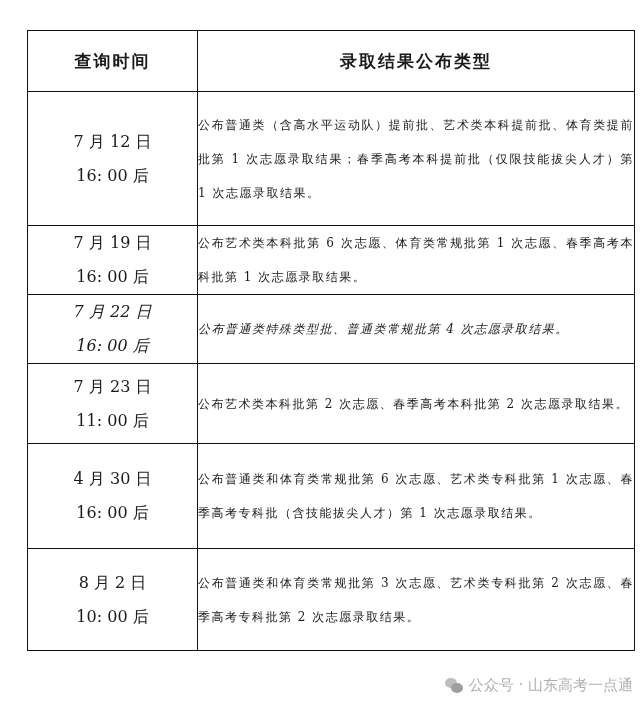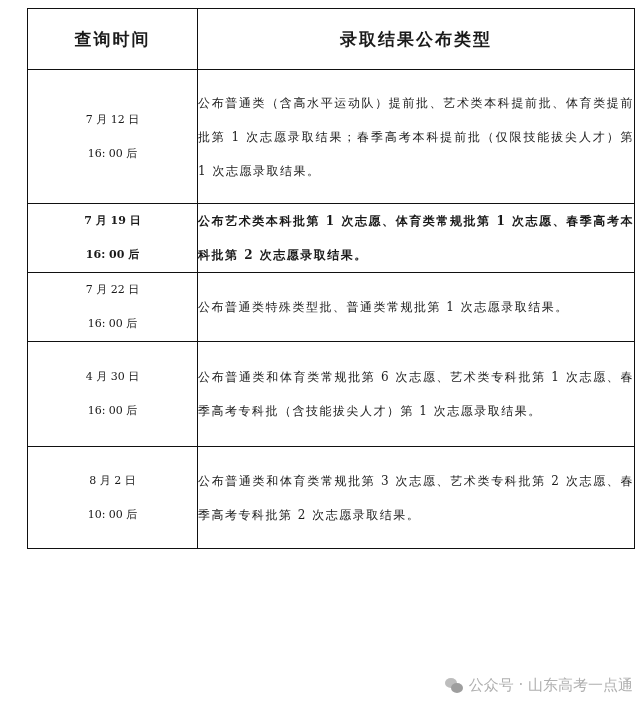--- a/index.html
+++ b/index.html
@@ -1,24 +1,24 @@
 <!DOCTYPE html>
 <html><head>
   <meta charset="utf-8">
   <style>
     html, body { margin: 0; padding: 0; background: #ffffff; }
     body { width: 643px; height: 714px; position: relative; overflow: hidden;
       font-family: "DejaVu Serif", "Liberation Serif", serif; color: #1a1a1a; }
-    table.sched { position: absolute; left: 27px; top: 8px; border-collapse: collapse;
+    table.sched { position: absolute; left: 27px; top: 30px; border-collapse: collapse;
       width: 607px; table-layout: fixed; }
     table.sched td, table.sched th { border: 1.3px solid #111; padding: 0; }
     col.c1 { width: 170px; }
     col.c2 { width: 437px; }
     th { height: 60px; font-size: 17px; font-weight: bold; text-align: center; vertical-align: middle; letter-spacing: 2px; }
-    td.time { text-align: center; vertical-align: middle; font-size: 11px; line-height: 34px; }
+    td.time { text-align: center; vertical-align: middle; font-size: 16px; line-height: 34px; }
     td.desc { vertical-align: middle; font-size: 12px; line-height: 34px; padding: 0 6px 0 7px;
       letter-spacing: 1.5px; text-align: justify; }
     .watermark { position: absolute; right: 10px; top: 676px; font-family: "DejaVu Sans", sans-serif;
       font-size: 15px; color: #b0b0b0; display: flex; align-items: center; gap: 4px; }
     .wechat-icon { width: 20px; height: 16px; position: relative; }
     .wechat-icon .b1 { position: absolute; left: 0; top: 0; width: 12px; height: 10px; border-radius: 50%; background: #bdbdbd; }
     .wechat-icon .b2 { position: absolute; left: 6px; top: 5px; width: 12px; height: 10px; border-radius: 50%; background: #9e9e9e; }
   </style>
 </head>
 <body>
@@ -35,33 +35,40 @@
     </tr>
   </thead>
   <tbody id="tbody">
       <tr style="height: 134px;">
         <td class="time">
           <div>7 月 12 日</div>
           <div>16: 00 后</div>
         </td>
         <td class="desc">公布普通类（含高水平运动队）提前批、艺术类本科提前批、体育类提前批第 1 次志愿录取结果；春季高考本科提前批（仅限技能拔尖人才）第 1 次志愿录取结果。</td>
       </tr>
-      <tr style="height: 67px; font-weight: bold;">
+      <tr style="height: 67px;">
         <td class="time">
           <div>7 月 19 日</div>
           <div>16: 00 后</div>
         </td>
-        <td class="desc">公布艺术类本科批第 1 次志愿、体育类常规批第 1 次志愿、春季高考本科批第 2 次志愿录取结果。</td>
+        <td class="desc">公布艺术类本科批第 6 次志愿、体育类常规批第 1 次志愿、春季高考本科批第 1 次志愿录取结果。</td>
       </tr>
-      <tr style="height: 67px;">
+      <tr style="height: 67px; font-style: italic;">
         <td class="time">
           <div>7 月 22 日</div>
           <div>16: 00 后</div>
         </td>
-        <td class="desc">公布普通类特殊类型批、普通类常规批第 1 次志愿录取结果。</td>
+        <td class="desc">公布普通类特殊类型批、普通类常规批第 4 次志愿录取结果。</td>
+      </tr>
+      <tr style="height: 80px;">
+        <td class="time">
+          <div>7 月 23 日</div>
+          <div>11: 00 后</div>
+        </td>
+        <td class="desc">公布艺术类本科批第 2 次志愿、春季高考本科批第 2 次志愿录取结果。</td>
       </tr>
       <tr style="height: 105px;">
         <td class="time">
           <div>4 月 30 日</div>
           <div>16: 00 后</div>
         </td>
         <td class="desc">公布普通类和体育类常规批第 6 次志愿、艺术类专科批第 1 次志愿、春季高考专科批（含技能拔尖人才）第 1 次志愿录取结果。</td>
       </tr>
       <tr style="height: 102px;">
         <td class="time">

